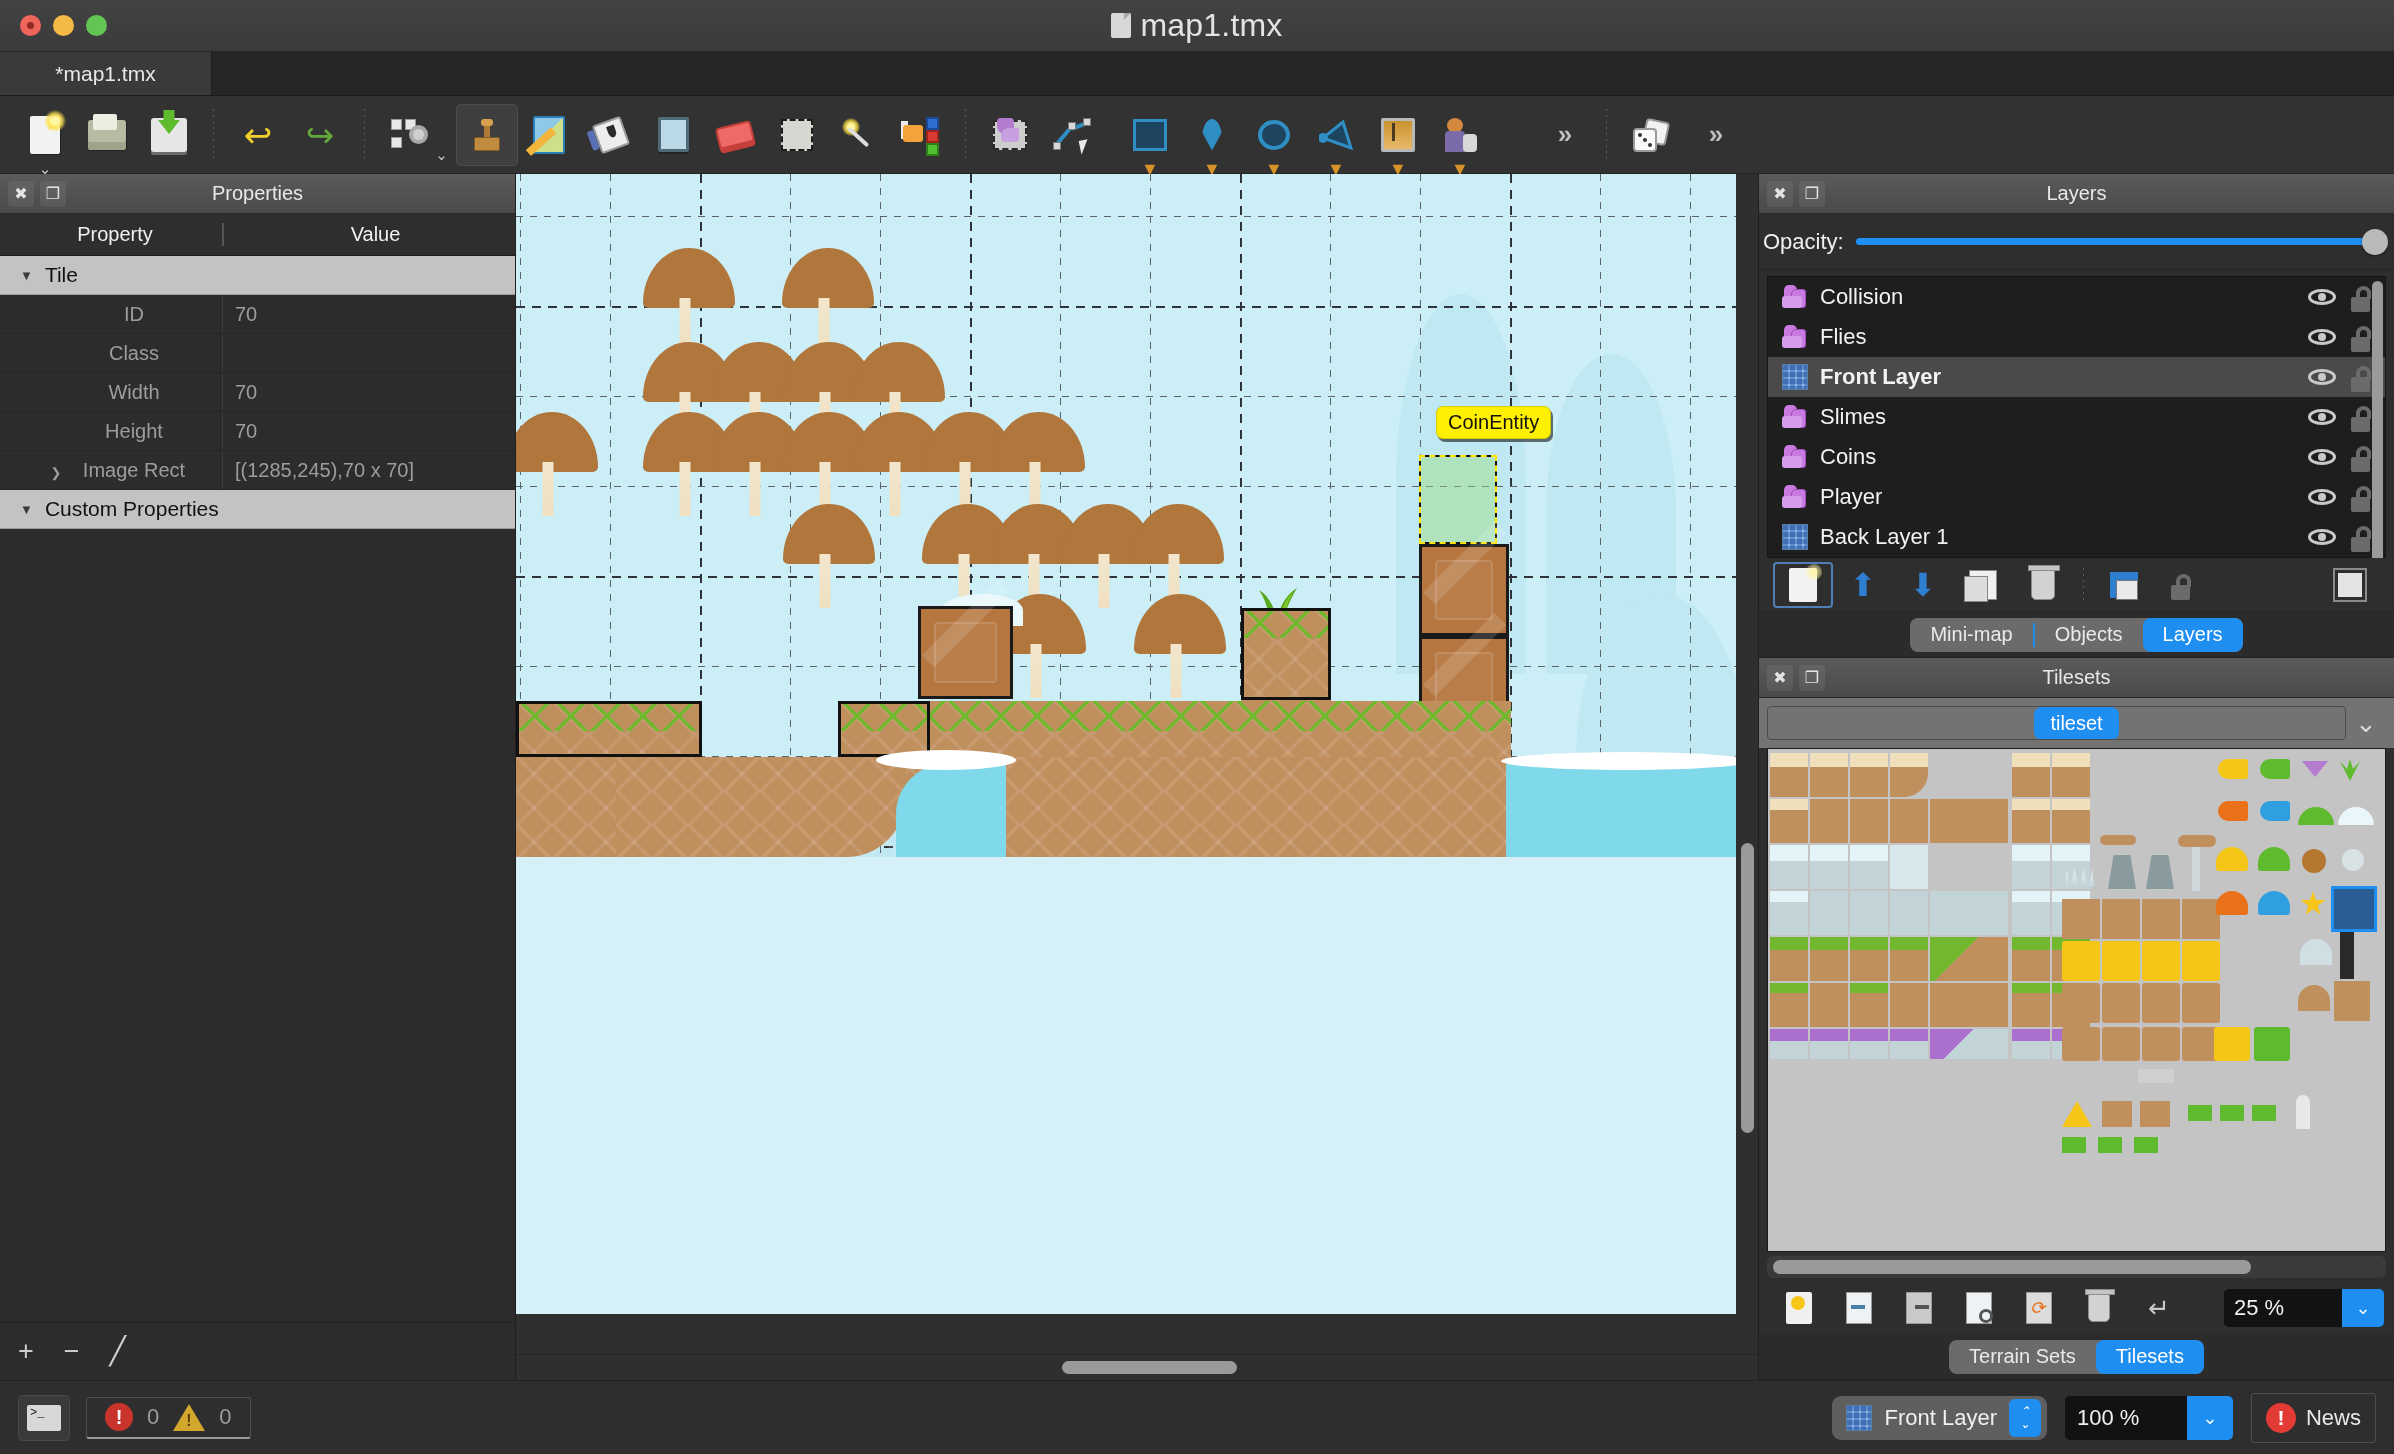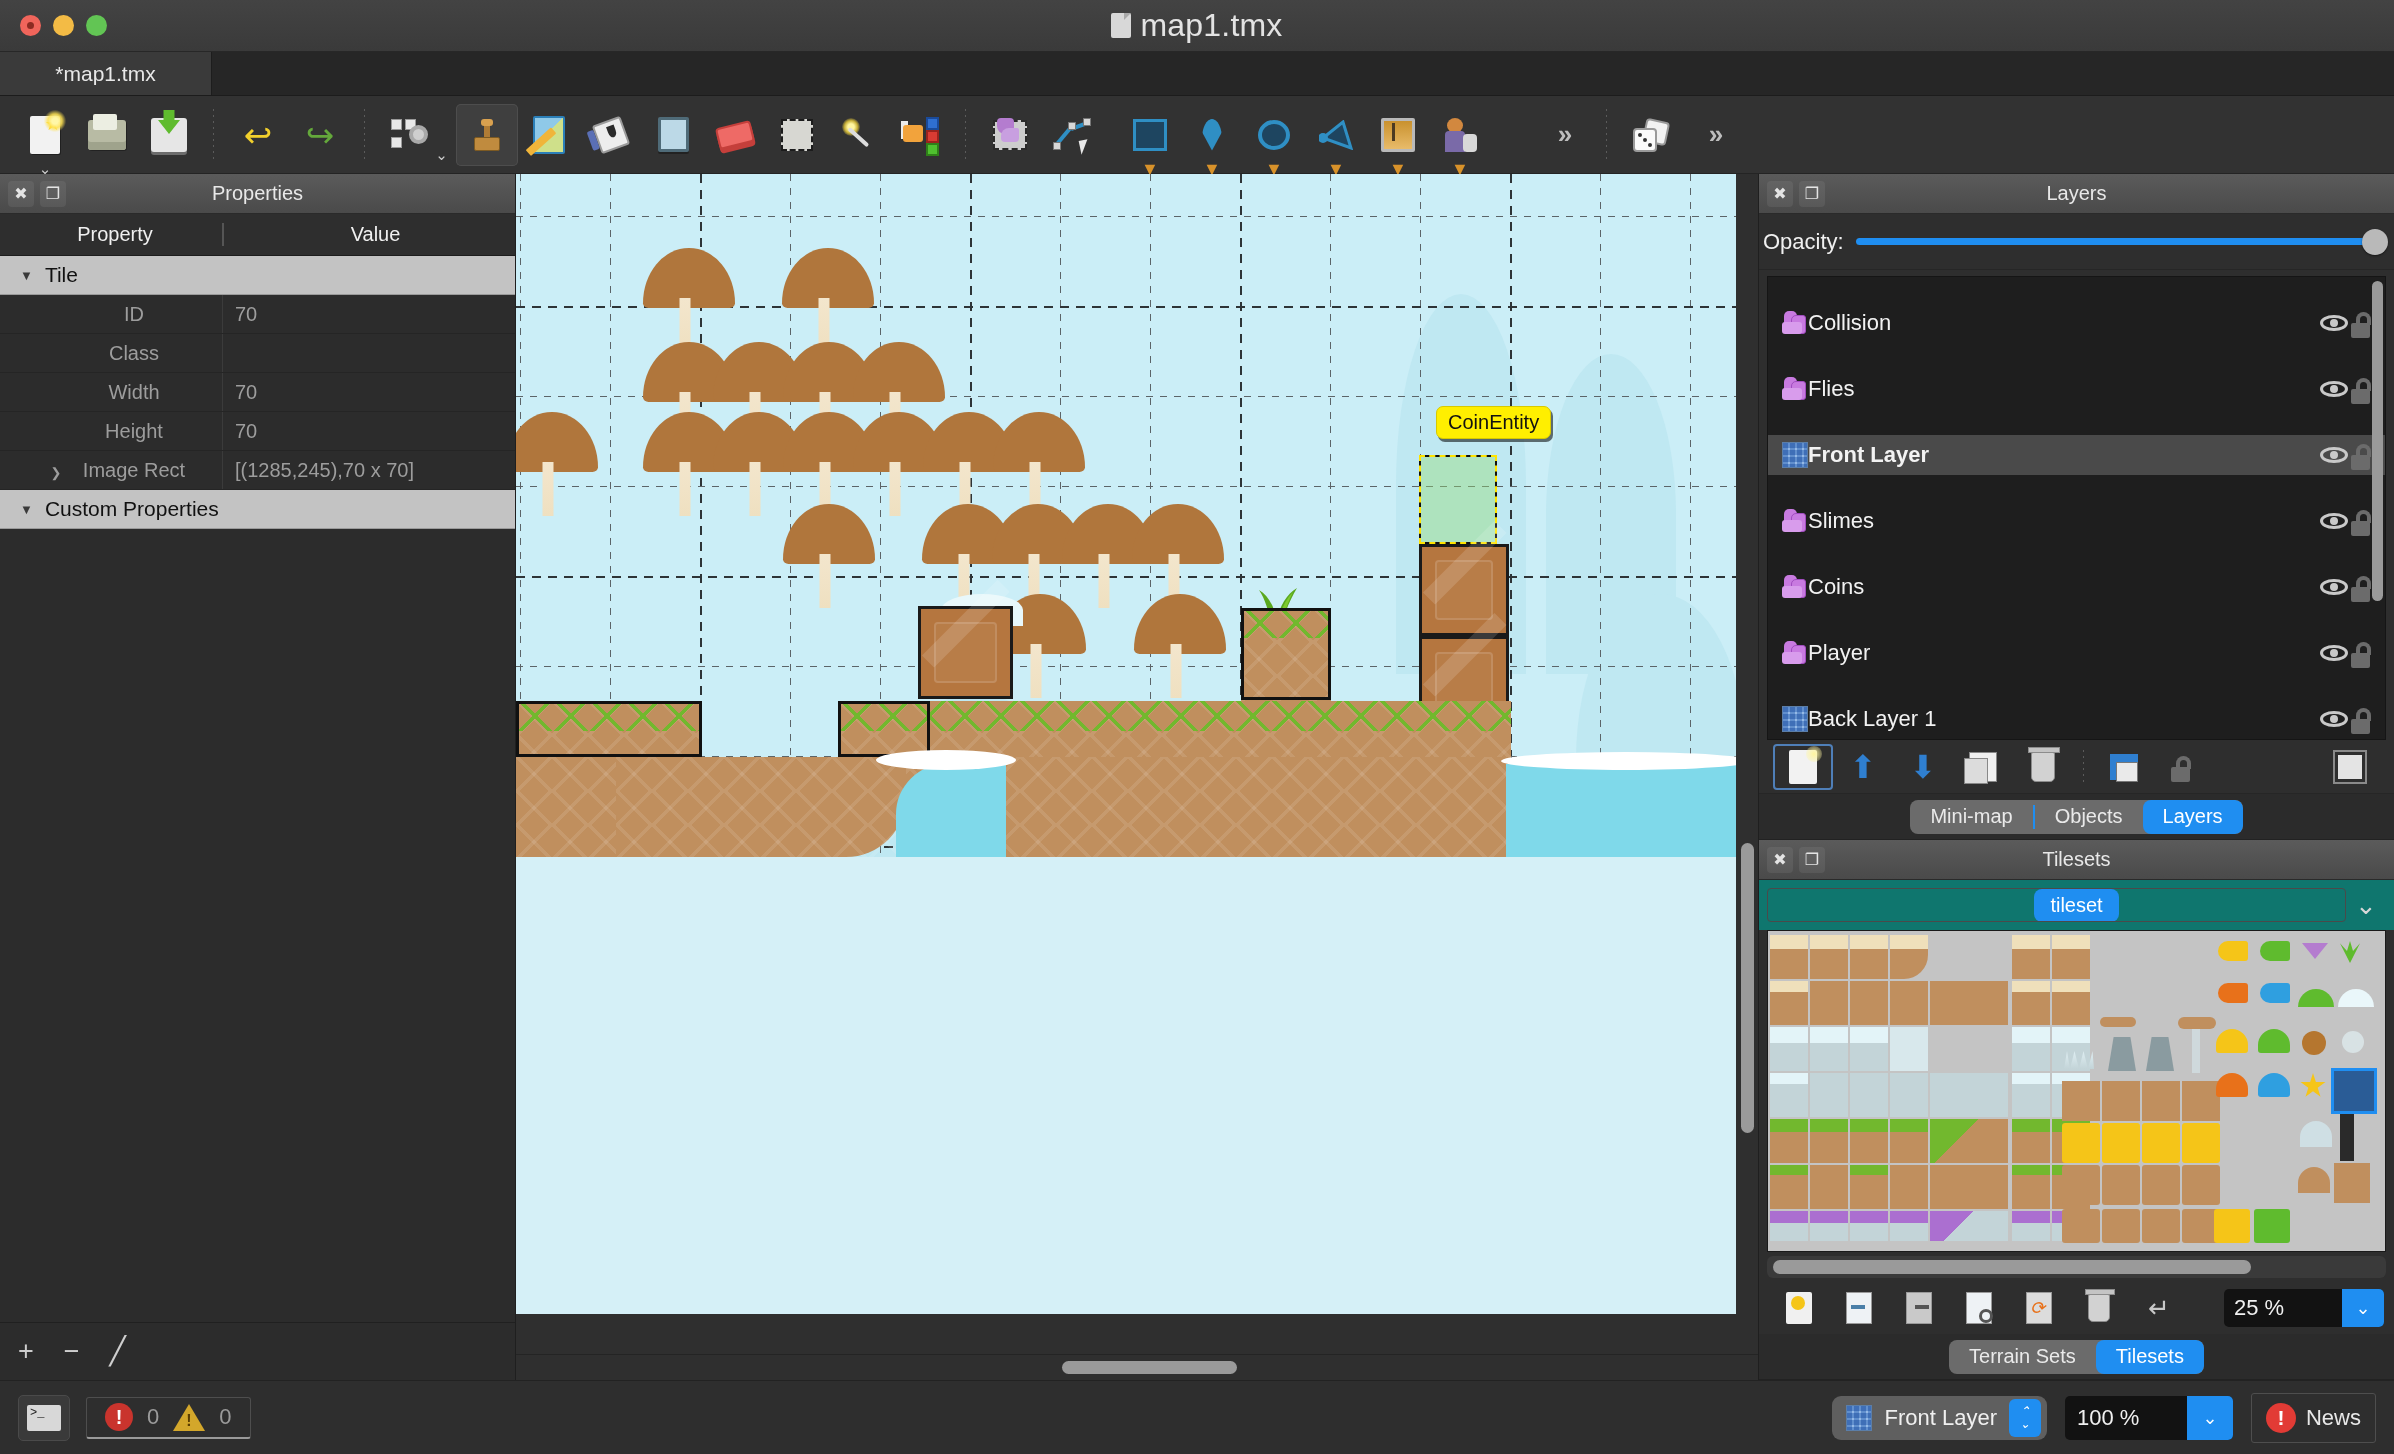--- a/index.html
+++ b/index.html
@@ -328,22 +328,22 @@
   }
   .opacity-row .lbl { color:#f0f0f0; font-size:22px; }
   .slider { flex:1; position:relative; height:22px; display:flex; align-items:center; }
   .slider .track { position:absolute; left:0; right:0; height:7px; background:#1f8ef1; border-radius:4px; }
   .slider .knob { position:absolute; right:-4px; width:26px; height:26px; border-radius:50%;
     background:#b9b9b9; box-shadow:0 1px 2px rgba(0,0,0,.5); }
 
   .layers-list { background:#1e1e1e; border:1px solid #151515; margin:6px 8px 0 8px;
     position:relative; }
   .layer-row {
-    height:40px; display:flex; align-items:center; padding:0 4px 0 14px;
-    color:#f2f2f2; font-size:22px;margin-top:26px;
+    height:40px; display:flex; align-items:center; gap:12px; padding:0 4px 0 14px;
+    color:#f2f2f2; font-size:22px;
   }
   .layer-row.selected { background:#4a4a4a; }
   .layer-row .lname { flex:1; }
   .layer-row.selected .lname { font-weight:bold; }
   .licon { width:26px; height:26px; flex:none; position:relative; }
   .licon.obj::before{content:'';position:absolute;left:2px;top:1px;width:13px;height:12px;
     background:#c87ae0;border-radius:5px 5px 0 0;}
   .licon.obj::after{content:'';position:absolute;left:0px;top:12px;width:20px;height:12px;
     background:#d89cec;border-radius:3px;}
   .licon.obj .b2{position:absolute;left:9px;top:5px;width:15px;height:19px;background:#c87ae0;
@@ -384,21 +384,21 @@
     padding:0 20px; display:flex; align-items:center; color:#eaeaea; font-size:20px;
   }
   .seg .s.sel { background:#1f8ef1; color:#fff; border-radius:8px; }
   .seg .divider { width:2px; background:#1f8ef1; margin:5px 0; }
 
   
   .tileset-chip {
     background:#1f8ef1; color:#fff; font-size:20px; padding:5px 16px; border-radius:8px;
   }
   .tileset-bar { height:50px; min-height:50px; display:flex; align-items:center;
-    justify-content:center; position:relative; background:#0f766e; padding:0 8px; }
+    justify-content:center; position:relative; background:#737373; padding:0 8px; }
   .tileset-bar .combo-frame { position:absolute; left:8px; right:48px; top:8px; bottom:8px;
     border:1px solid #4a4a4a; border-radius:4px; }
   .tileset-bar .chev { position:absolute; right:8px; color:#d8d8d8; font-size:26px;
     width:40px; text-align:center; }
   .tileset-view { flex:1; margin:0 8px; background:#c4c4c4; border:1px solid #1a1a1a;
     position:relative; overflow:hidden; min-height:0; }
   .ts-cell { position:absolute; }
   .ts-hscroll { height:22px; min-height:22px; margin:4px 8px; background:#3a3a3a; border-radius:6px;
     position:relative; }
   .ts-hscroll .t { position:absolute; left:6px; width:478px; height:14px; top:4px;

